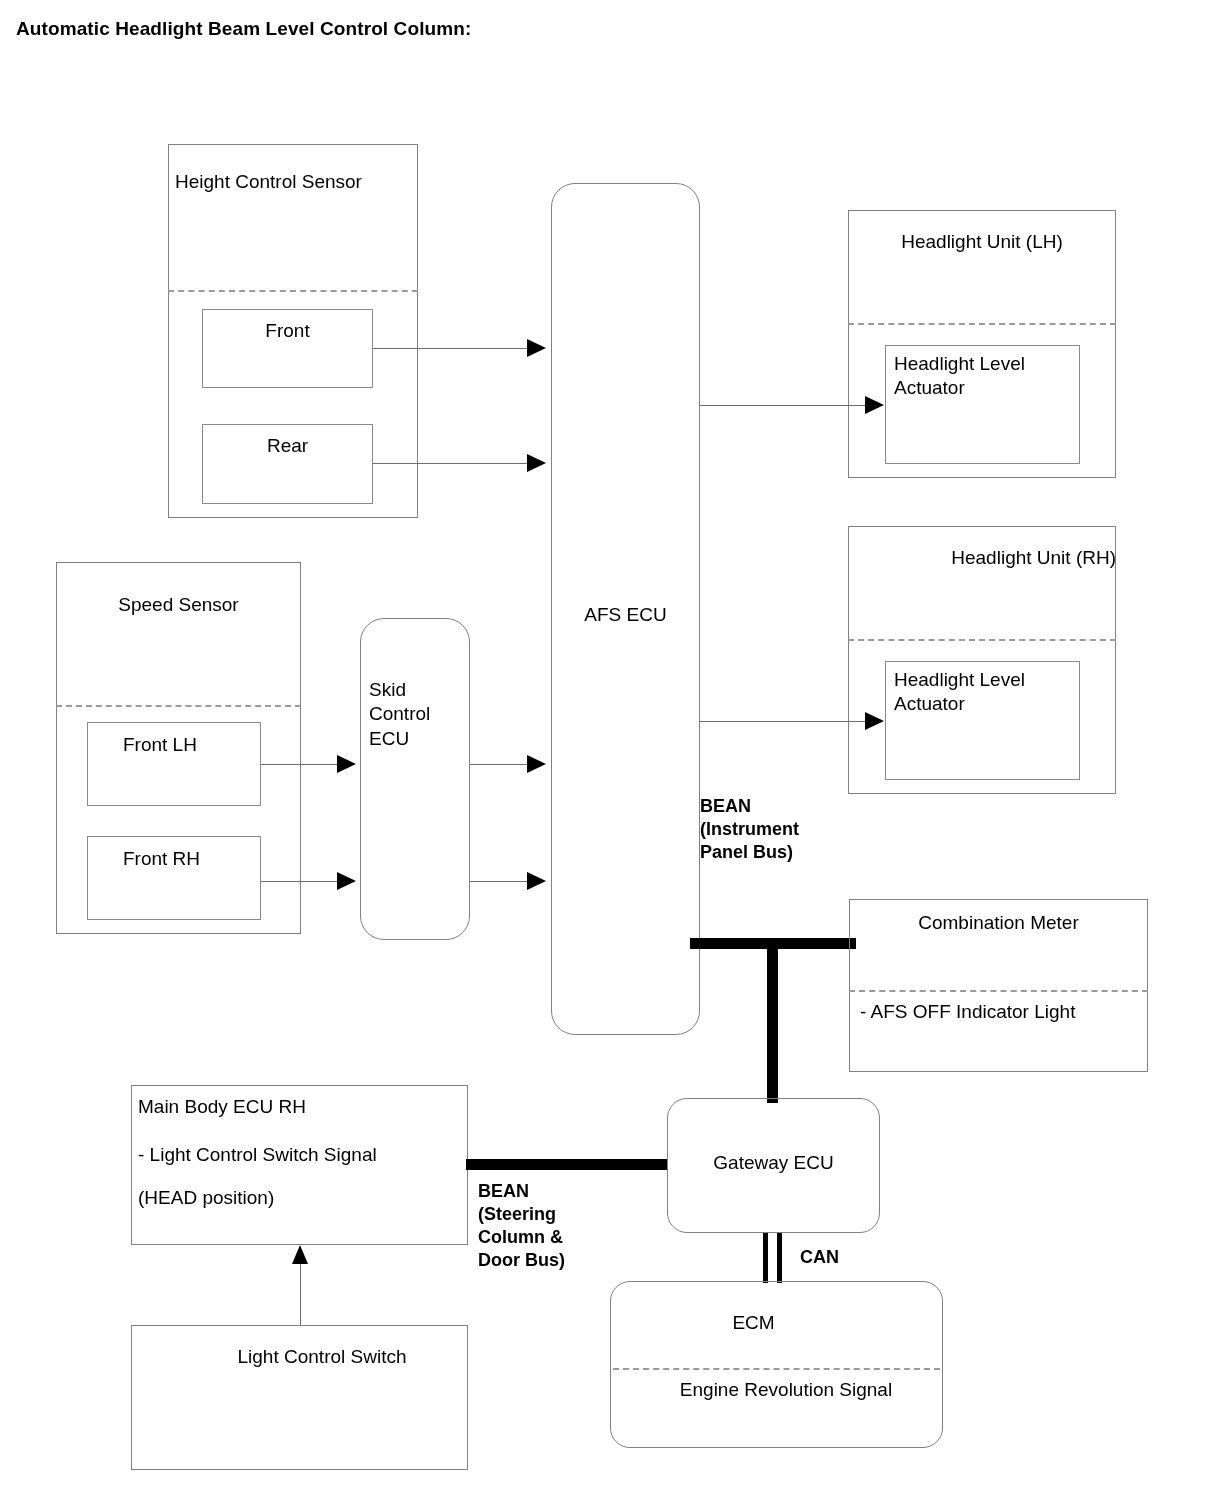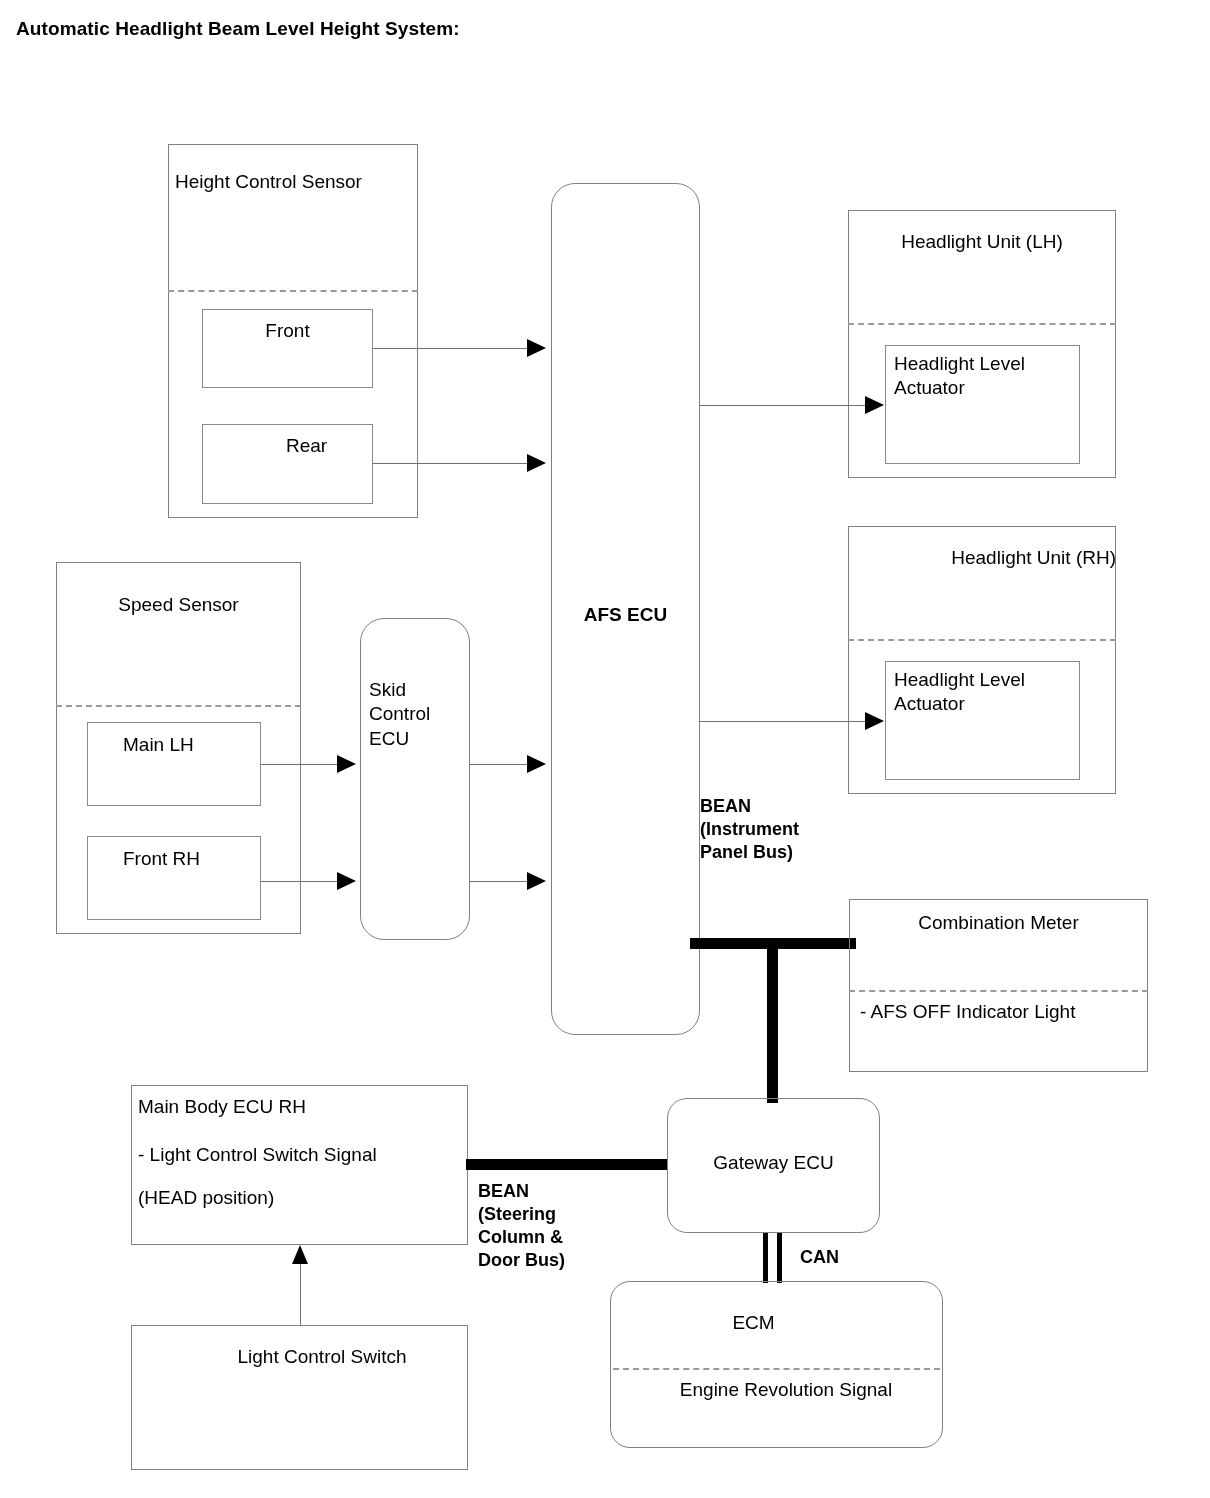--- a/index.html
+++ b/index.html
@@ -113,44 +113,44 @@
     position: absolute;
     background: #000000;
     width: 5px;
   }
 </style>
 </head>
 <body>
 
 <div id="stage">
 
-  <div class="title">Automatic Headlight Beam Level Height System:</div>
+  <div class="title">Automatic Headlight Beam Level Control Column:</div>
 
   <div class="box" style="left:168px; top:144px; width:250px; height:374px;"></div>
   <div class="divider" style="left:168px; top:290px; width:250px;"></div>
   <div class="lbl" style="left:175px; top:170px;">Height Control Sensor</div>
 
   <div class="box inner" style="left:202px; top:309px; width:171px; height:79px;"></div>
   <div class="lbl center" style="left:202px; top:319px; width:171px;">Front</div>
 
   <div class="box inner" style="left:202px; top:424px; width:171px; height:80px;"></div>
-  <div class="lbl center" style="left:202px; top:434px; width:171px;padding-left:19px;">Rear</div>
+  <div class="lbl center" style="left:202px; top:434px; width:171px;">Rear</div>
 
   <div class="hline" style="left:373px; top:348px; width:155px;"></div>
   <div class="arrow-r" style="left:527px; top:339px;"></div>
 
   <div class="hline" style="left:373px; top:463px; width:155px;"></div>
   <div class="arrow-r" style="left:527px; top:454px;"></div>
 
   <div class="box" style="left:56px; top:562px; width:245px; height:372px;"></div>
   <div class="divider" style="left:56px; top:705px; width:245px;"></div>
   <div class="lbl center" style="left:56px; top:593px; width:245px;">Speed Sensor</div>
 
   <div class="box inner" style="left:87px; top:722px; width:174px; height:84px;"></div>
-  <div class="lbl" style="left:123px; top:733px;">Main LH</div>
+  <div class="lbl" style="left:123px; top:733px;">Front LH</div>
 
   <div class="box inner" style="left:87px; top:836px; width:174px; height:84px;"></div>
   <div class="lbl" style="left:123px; top:847px;">Front RH</div>
 
   <div class="hline" style="left:261px; top:764px; width:77px;"></div>
   <div class="arrow-r" style="left:337px; top:755px;"></div>
 
   <div class="hline" style="left:261px; top:881px; width:77px;"></div>
   <div class="arrow-r" style="left:337px; top:872px;"></div>
 
@@ -158,21 +158,21 @@
   <div class="lbl multi" style="left:369px; top:678px;">Skid
 Control
 ECU</div>
 
   <div class="hline" style="left:470px; top:764px; width:58px;"></div>
   <div class="arrow-r" style="left:527px; top:755px;"></div>
   <div class="hline" style="left:470px; top:881px; width:58px;"></div>
   <div class="arrow-r" style="left:527px; top:872px;"></div>
 
   <div class="box rounded" style="left:551px; top:183px; width:149px; height:852px;"></div>
-  <div class="lbl center" style="left:551px; top:603px; width:149px;font-weight:bold;">AFS ECU</div>
+  <div class="lbl center" style="left:551px; top:603px; width:149px;">AFS ECU</div>
 
   <div class="box" style="left:848px; top:210px; width:268px; height:268px;"></div>
   <div class="divider" style="left:848px; top:323px; width:268px;"></div>
   <div class="lbl center" style="left:848px; top:230px; width:268px;">Headlight Unit (LH)</div>
   <div class="box inner" style="left:885px; top:345px; width:195px; height:119px;"></div>
   <div class="lbl multi" style="left:894px; top:352px;">Headlight Level
 Actuator</div>
 
   <div class="hline" style="left:700px; top:405px; width:166px;"></div>
 

